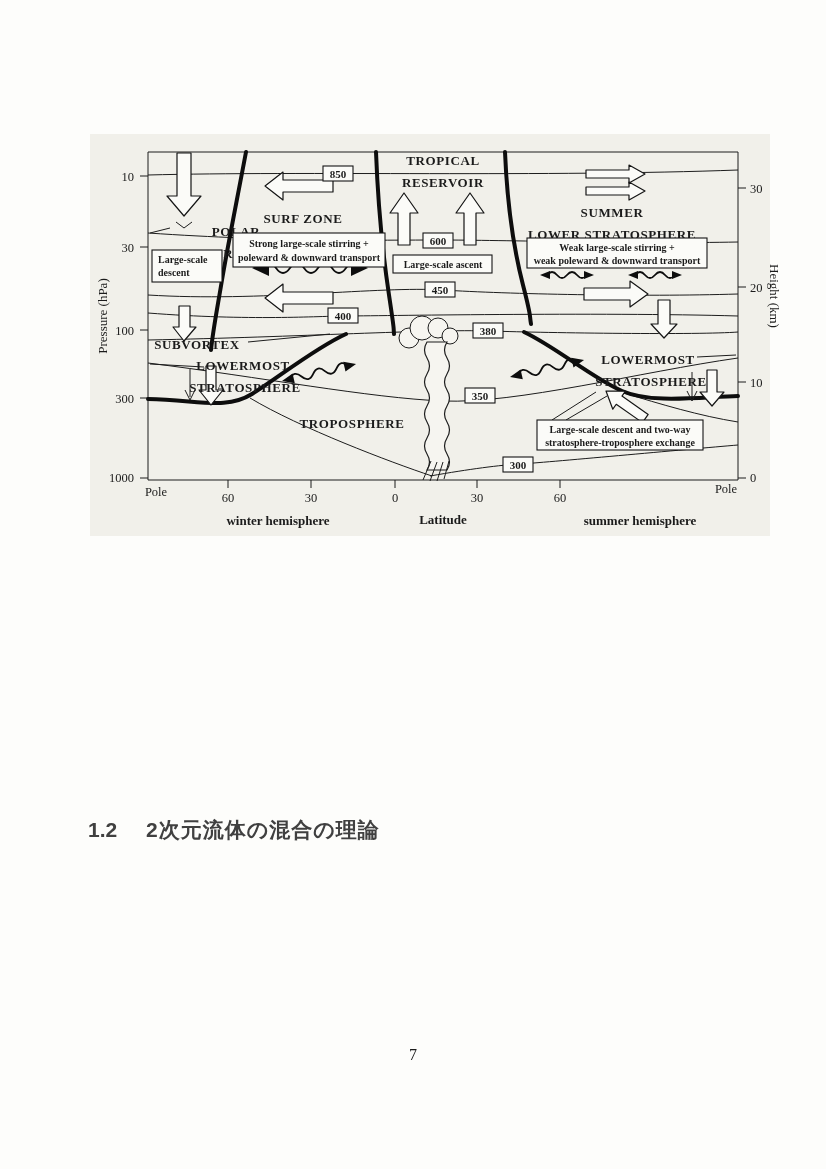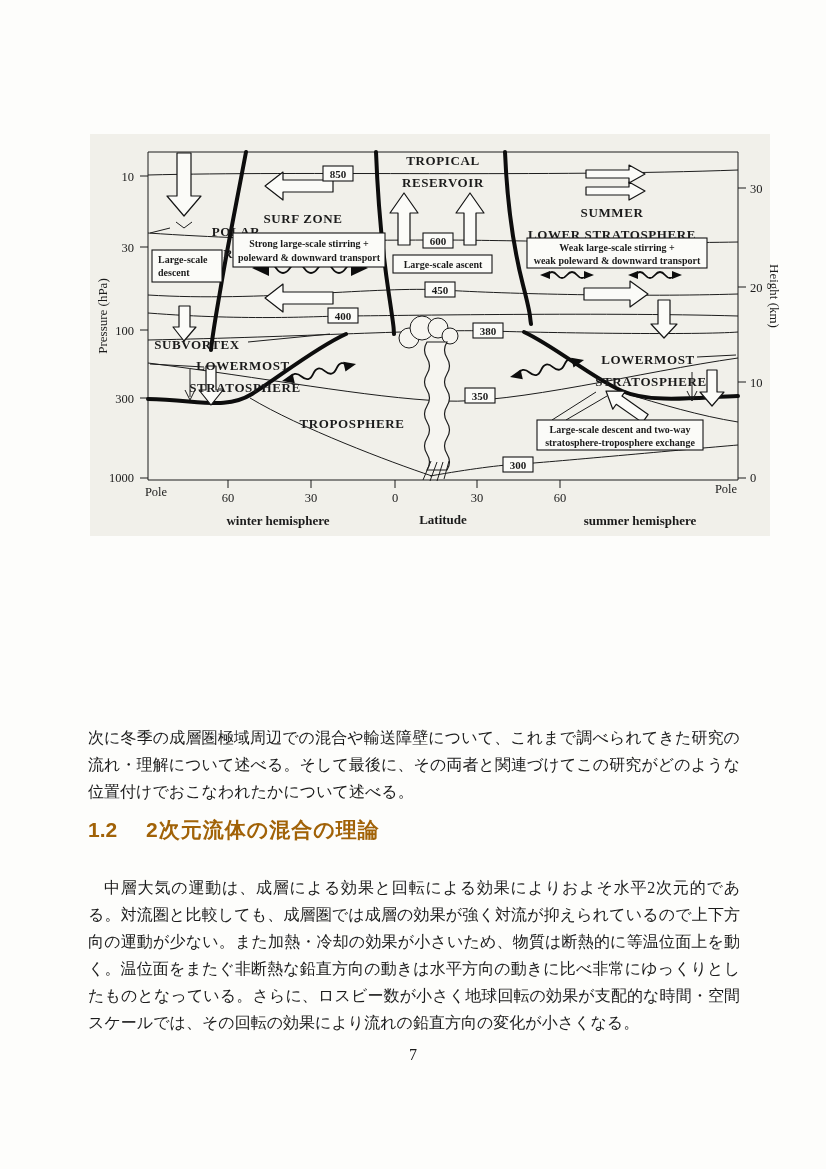--- a/index.html
+++ b/index.html
@@ -5,21 +5,21 @@
   html,body{margin:0;padding:0;background:#e8e8e8;}
   .page{position:relative;width:826px;height:1169px;background:#fdfdfb;margin:0 auto;
         font-family:"Liberation Serif",serif;color:#1b1b1b;overflow:hidden;}
   .figure-svg{position:absolute;left:0;top:0;}
   .caption{position:absolute;left:88px;top:572px;width:652px;font-size:16px;line-height:27px;
            text-align:justify;}
   .para{position:absolute;left:88px;width:652px;font-size:16px;line-height:27px;text-align:justify;}
   .para1{top:724px;}
   .para2{top:874px;text-indent:1em;}
   .heading{position:absolute;left:88px;top:816px;margin:0;font-family:"Liberation Sans",sans-serif;
-           font-weight:700;font-size:21px;letter-spacing:1px;color:#a16207;text-align:right;}
+           font-weight:700;font-size:21px;letter-spacing:1px;color:#404040;text-align:right;}
   .heading .num{margin-right:22px;letter-spacing:0;}
   .pageno{position:absolute;left:0;top:1046px;width:826px;text-align:center;font-size:16px;}
   
   text{fill:#1b1b1b;font-family:"Liberation Serif",serif;}
   .ax{font-size:12.5px;}
   .axlab{font-size:13px;}
   .rg{font-size:13px;font-weight:bold;letter-spacing:0.6px;}
   .bx{font-size:10px;font-weight:bold;}
   .tv{font-size:11px;font-weight:bold;}
   .hm{font-size:13px;font-weight:bold;}
@@ -207,23 +207,21 @@
       <rect class="abox" x="473" y="323" width="30" height="15"></rect>
       <text class="tv" x="488" y="335" text-anchor="middle">380</text>
       <rect class="abox" x="465" y="388" width="30" height="15"></rect>
       <text class="tv" x="480" y="400" text-anchor="middle">350</text>
       <rect class="abox" x="503" y="457" width="30" height="15"></rect>
       <text class="tv" x="518" y="469" text-anchor="middle">300</text>
     </g>
   </svg>
 
 
-  <div class="para para1">次に冬季の成層圏極域周辺での混合や輸送障壁について、これまで調べられてきた研究の流れ・理解について述べる。そして最後に、その両者と関連づけてこの研究がどのような位置付けでおこなわれたかについて述べる。</div>
 
   <h2 class="heading">
     <span class="num">1.2</span>
     <span>2次元流体の混合の理論</span>
   </h2>
 
-  <div class="para para2">中層大気の運動は、成層による効果と回転による効果によりおよそ水平2次元的である。対流圏と比較しても、成層圏では成層の効果が強く対流が抑えられているので上下方向の運動が少ない。また加熱・冷却の効果が小さいため、物質は断熱的に等温位面上を動く。温位面をまたぐ非断熱な鉛直方向の動きは水平方向の動きに比べ非常にゆっくりとしたものとなっている。さらに、ロスビー数が小さく地球回転の効果が支配的な時間・空間スケールでは、その回転の効果により流れの鉛直方向の変化が小さくなる。</div>
 
   <div class="pageno">7</div>
 </div>
 
 </body></html>

